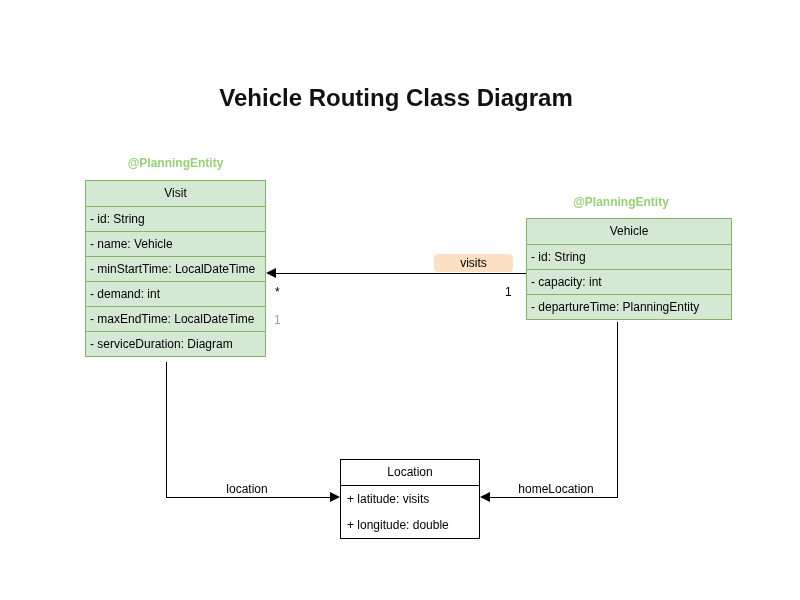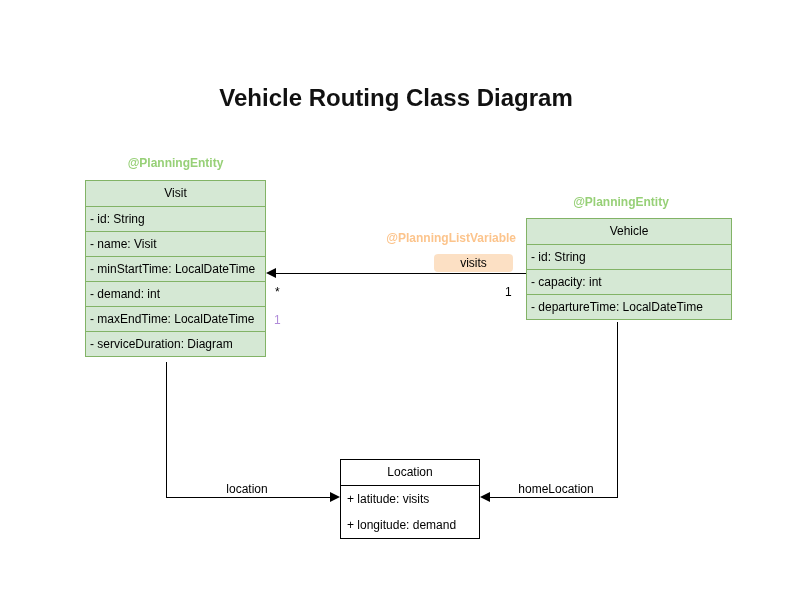--- a/index.html
+++ b/index.html
@@ -60,44 +60,43 @@
 <body>
 
 <div class="canvas">
 
   <div class="title">Vehicle Routing Class Diagram</div>
 
   <div class="annotation green" style="left:85px; top:156px; width:181px;">@PlanningEntity</div>
   <div class="uml-class" style="left:85px; top:180px; width:181px;">
     <div class="uml-header">Visit</div>
     <div class="uml-row">- id: String</div>
-    <div class="uml-row">- name: Visit</div>
+    <div class="uml-row">- name: Vehicle</div>
     <div class="uml-row">- minStartTime: LocalDateTime</div>
     <div class="uml-row">- demand: int</div>
     <div class="uml-row">- maxEndTime: LocalDateTime</div>
     <div class="uml-row">- serviceDuration: Diagram</div>
   </div>
 
   <div class="annotation green" style="left:526px; top:195px; width:190px;">@PlanningEntity</div>
   <div class="uml-class" style="left:526px; top:218px; width:206px;">
     <div class="uml-header">Vehicle</div>
     <div class="uml-row">- id: String</div>
     <div class="uml-row">- capacity: int</div>
-    <div class="uml-row">- departureTime: LocalDateTime</div>
+    <div class="uml-row">- departureTime: PlanningEntity</div>
   </div>
 
   <div class="uml-class plain" style="left:340px; top:459px; width:140px;">
     <div class="uml-header">Location</div>
     <div class="uml-body">
       <div class="uml-line">+ latitude: visits</div>
-      <div class="uml-line">+ longitude: demand</div>
+      <div class="uml-line">+ longitude: double</div>
     </div>
   </div>
 
-  <div class="annotation orange" style="left:300px; top:231px; width:216px;">@PlanningListVariable</div>
   <div class="edge-line h" style="left:272px; top:273px; width:254px;"></div>
   <div class="arrowhead point-left" style="left:266px; top:268px;"></div>
   <div class="edge-label boxed" style="left:434px; top:254px;">visits</div>
   <div class="multiplicity" style="left:275px; top:285px;">*</div>
   <div class="multiplicity" style="left:505px; top:285px;">1</div>
   <div class="multiplicity purple" style="left:274px; top:313px;">1</div>
 
   <div class="edge-line v" style="left:166px; top:362px; height:136px;"></div>
   <div class="edge-line h" style="left:166px; top:497px; width:166px;"></div>
   <div class="arrowhead point-right" style="left:330px; top:492px;"></div>

